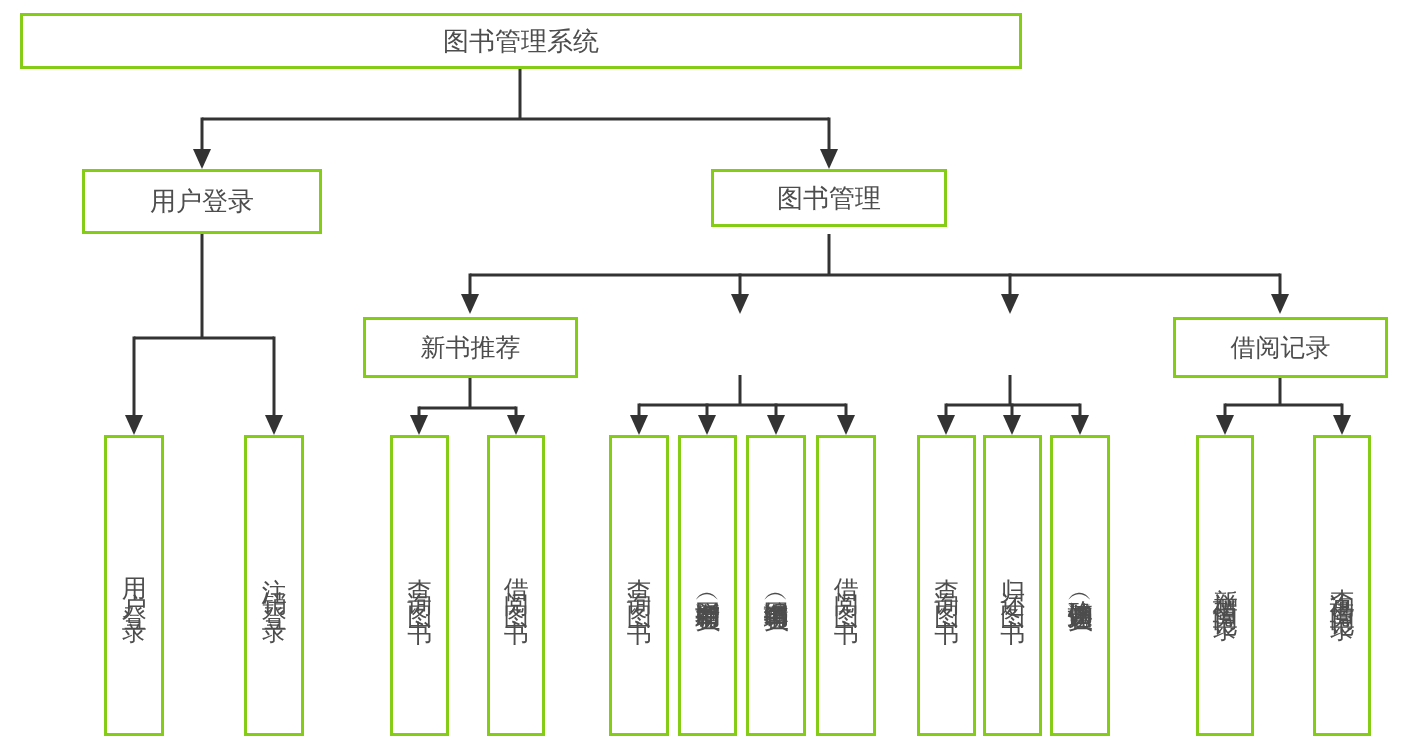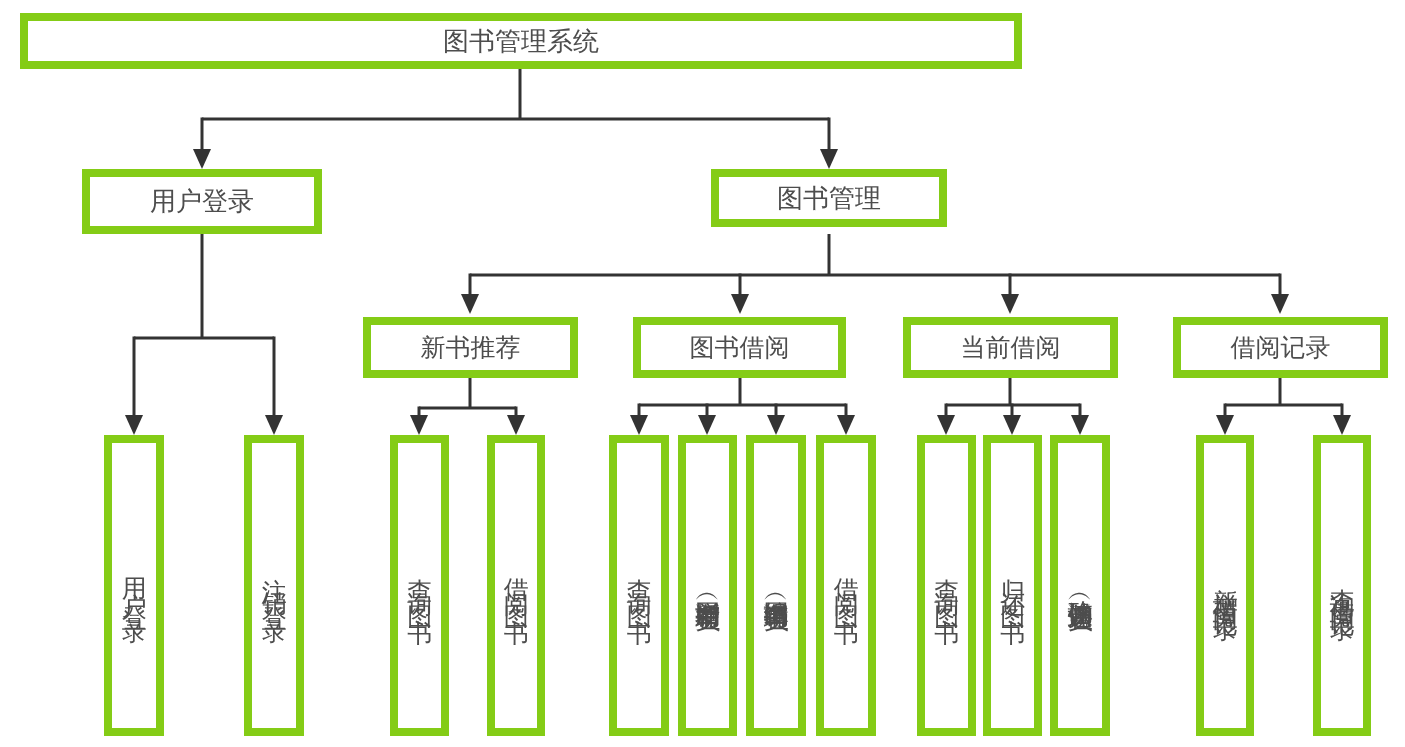--- a/index.html
+++ b/index.html
@@ -17,21 +17,21 @@
   }
   #connectors {
     position: absolute;
     left: 0;
     top: 0;
     z-index: 0;
   }
   .box {
     position: absolute;
     box-sizing: border-box;
-    border: 8px solid #84cc16;
+    border: 3px solid #84cc16;
     background: #ffffff;
     color: #4d4d4d;
     display: flex;
     align-items: center;
     justify-content: center;
     text-align: center;
     z-index: 1;
     font-size: 26px;
     line-height: 1.1;
     white-space: nowrap;
@@ -136,22 +136,20 @@
       <polygon points="1333,415 1351,415 1342,435"></polygon>
     </g>
   </svg>
 
   <div class="box root-box">图书管理系统</div>
 
   <div class="box l2-login">用户登录</div>
   <div class="box l2-mgmt">图书管理</div>
 
   <div class="box l3 l3-rec">新书推荐</div>
-  <div class="box l3 l3-borrow">图书借阅</div>
-  <div class="box l3 l3-current">当前借阅</div>
   <div class="box l3 l3-records">借阅记录</div>
 
   <div class="box leaf s4" style="left:104px;width:60px;">
     <span class="vtext">用户登录</span>
   </div>
   <div class="box leaf s4" style="left:244px;width:60px;">
     <span class="vtext">注销登录</span>
   </div>
 
   <div class="box leaf s4" style="left:390px;width:59px;">

